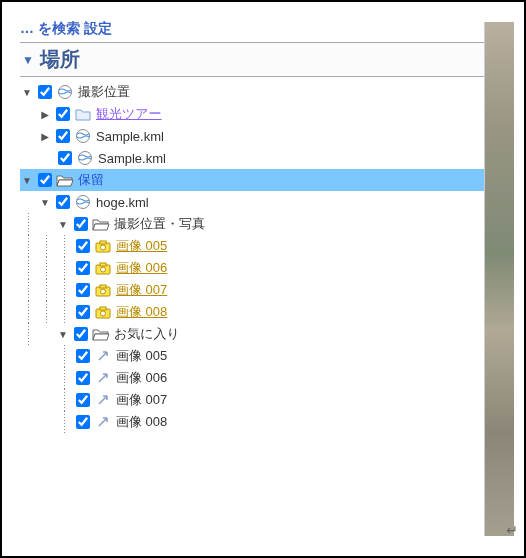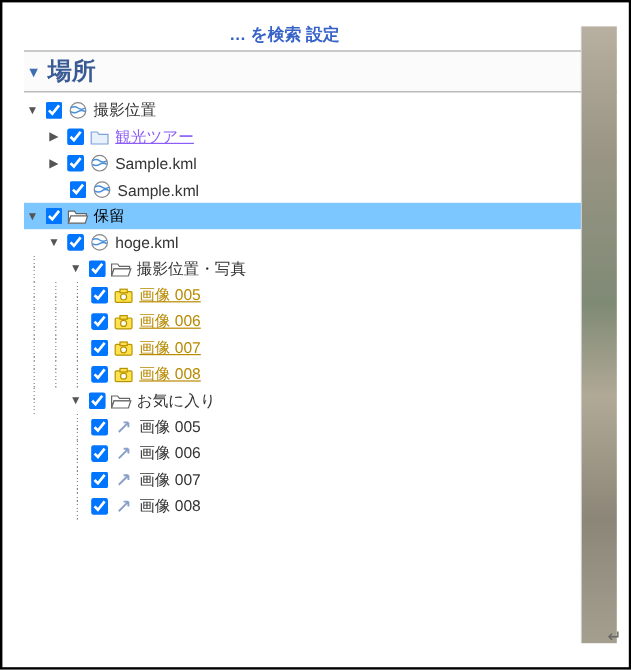--- a/index.html
+++ b/index.html
@@ -11,21 +11,21 @@
       height: 558px;
       border: 2px solid #000;
       padding: 18px 10px 10px 18px;
       overflow: hidden;
       position: relative;
     }
     .top-cut {
       color: #3763c8;
       font-size: 14px;
       font-weight: bold;
-      text-align: center;
+      text-align: left;
       padding-right: 60px;
       height: 20px;
       overflow: hidden;
     }
     .panel-header {
       display: flex;
       align-items: center;
       border-top: 1px solid #aaa;
       border-bottom: 1px solid #aaa;
       padding: 3px 2px;
@@ -94,21 +94,21 @@
     .faded {
       color: #bbb;
       font-size: 12px;
       line-height: 16px;
       padding-left: 108px;
       padding-right: 40px;
     }
     .highlight {
       background: #7cc7ff;
     }
-    .highlight .label { color: #000000; }
+    .highlight .label { color: #1d4ed8; }
     
     .right-strip {
       position: absolute;
       top: 20px;
       right: 10px;
       bottom: 20px;
       width: 30px;
       background: linear-gradient(180deg,#b8b0a0 0%, #9a9585 20%, #7f8a75 45%, #b0a996 60%, #8c8678 80%, #a59f90 100%);
       border-left: 1px solid #ccc;
     }

